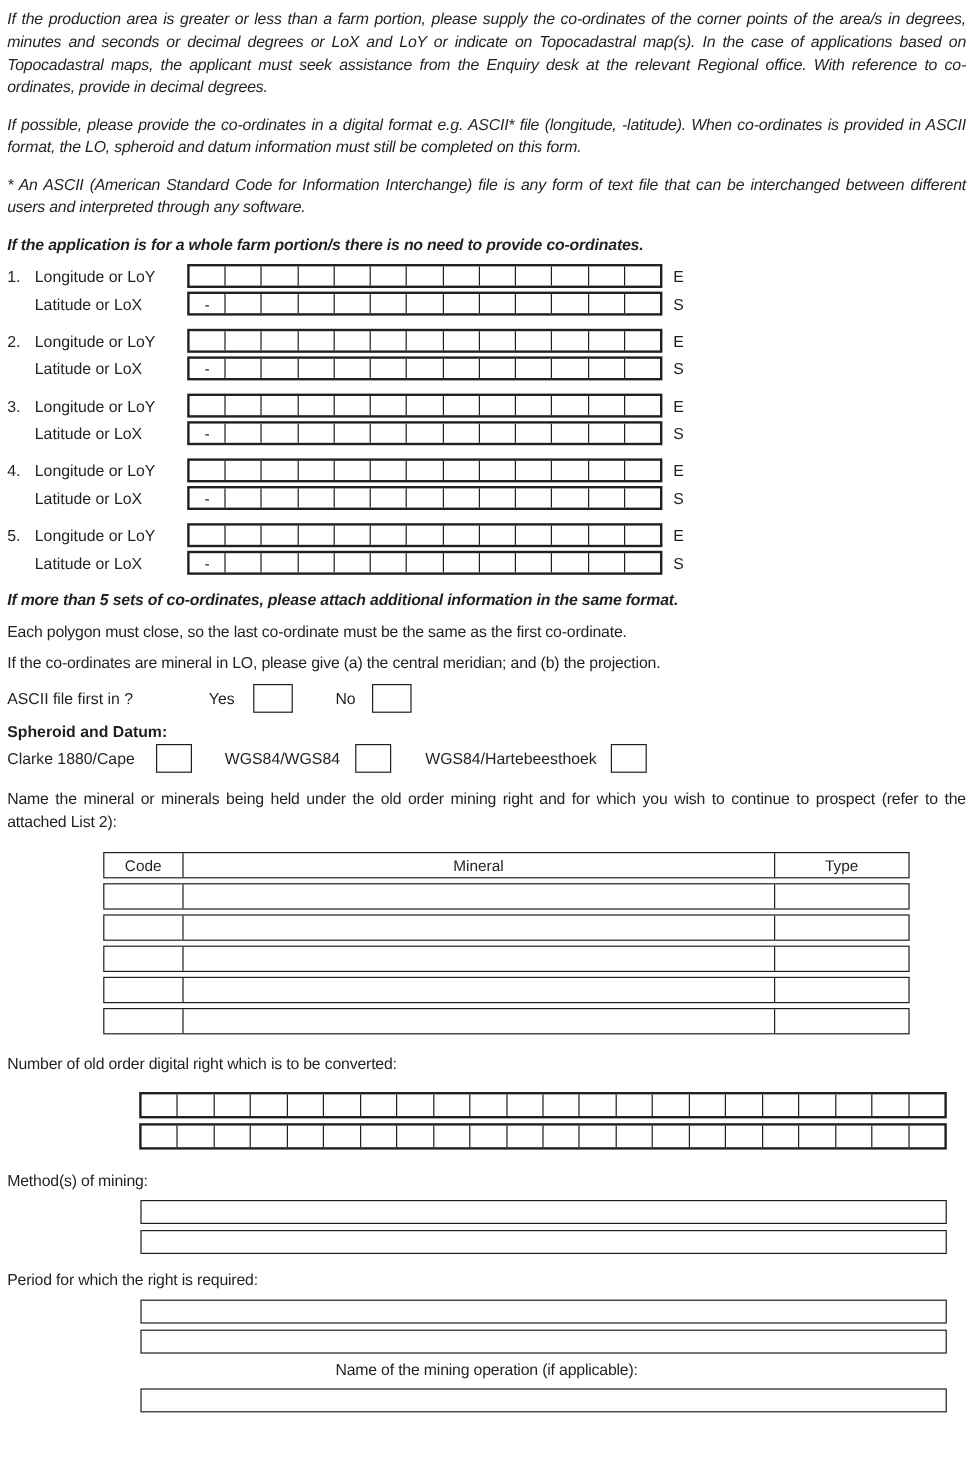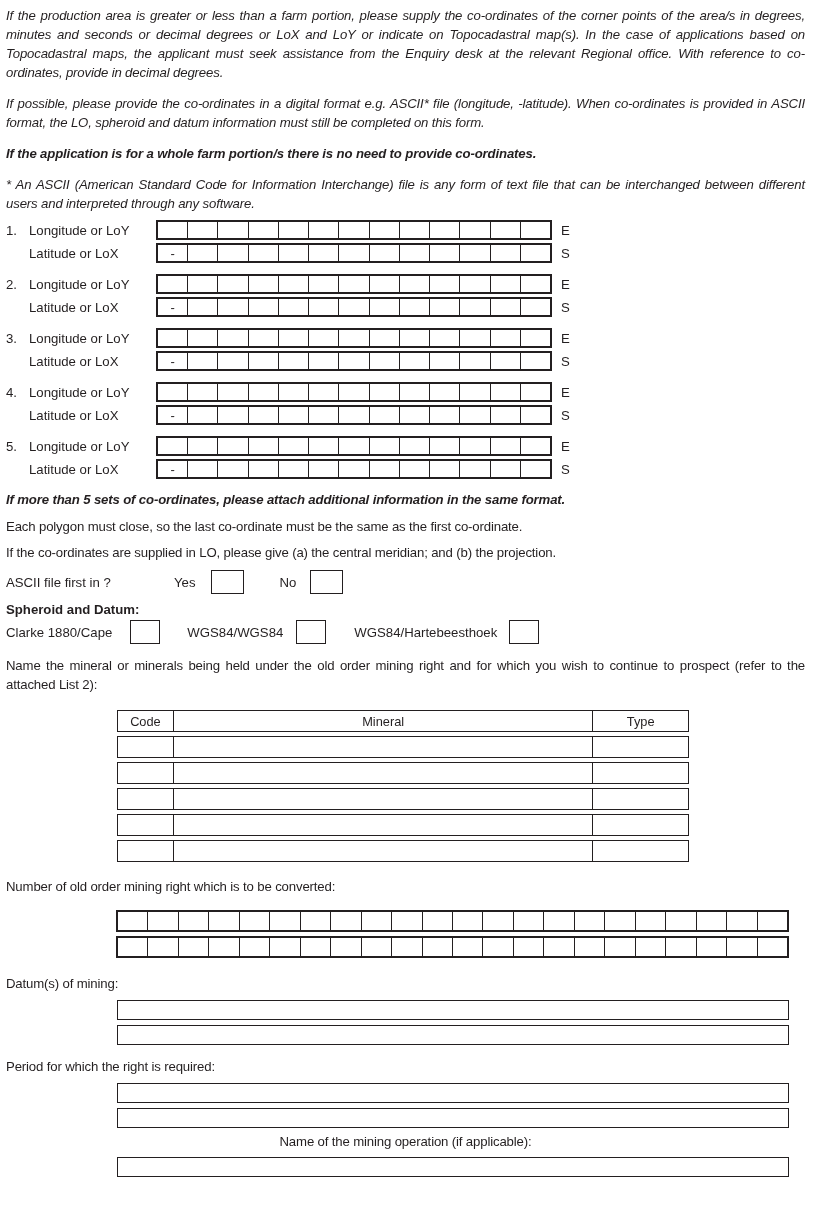--- a/index.html
+++ b/index.html
@@ -36,21 +36,21 @@
   .checkbox { width: 33px; height: 24px; border: 1.5px solid #231f20; background: #fff; flex: none; }
   .checkbox.sm { width: 30px; }
   .heading-sm { font-weight: bold; font-size: 13.2px; margin: 0; }
 
   
   .part-e-bar { margin-left: -2px; margin-right: -2px; background: #d7d7d7; height: 26px; display: flex; align-items: center; padding-left: 8px; }
   .part-e-bar span { font-weight: bold; font-size: 13.6px; letter-spacing: -0.1px; }
   .instruction { font-size: 13.2px; line-height: 19px; margin: 0; text-align: justify; letter-spacing: -0.15px; }
 
   
-  .mtable { margin-left: 111px; width: 572px; }
+  .mtable { margin-left: 80px; width: 672px; }
   .mtable-row { display: flex; border: 1.5px solid #231f20; height: 22px; margin-bottom: 4px; background: #fff; }
   .mtable-row:last-child { margin-bottom: 0; }
   .mtable-row .c-code { width: 9.8%; border-right: 1.5px solid #231f20; display: flex; align-items: center; justify-content: center; }
   .mtable-row .c-mineral { flex: 1; border-right: 1.5px solid #231f20; display: flex; align-items: center; justify-content: center; }
   .mtable-row .c-type { width: 16.6%; display: flex; align-items: center; justify-content: center; }
   .mtable-row .hdr { font-size: 12.8px; }
 
   
   .num-grid { margin-left: 110px; width: 673px; height: 22px; border: 2px solid #231f20; display: flex; background: #fff; margin-bottom: 4px; }
   .num-grid .cell { flex: 1; border-right: 1px solid #231f20; }
@@ -61,22 +61,22 @@
   .input-box { margin-left: 111px; width: 672px; height: 20px; border: 1.5px solid #231f20; background: #fff; margin-bottom: 5px; }
 </style>
 </head>
 <body>
 
 <div class="page">
 
   <div class="intro">
     <p>If the production area is greater or less than a farm portion, please supply the co-ordinates of the corner points of the area/s in degrees, minutes and seconds or decimal degrees or LoX and LoY or indicate on Topocadastral map(s). In the case of applications based on Topocadastral maps, the applicant must seek assistance from the Enquiry desk at the relevant Regional office. With reference to co-ordinates, provide in decimal degrees.</p>
     <p class="p-gap">If possible, please provide the co-ordinates in a digital format e.g. ASCII* file (longitude, -latitude). When co-ordinates is provided in ASCII format, the LO, spheroid and datum information must still be completed on this form.</p>
+    <p class="p-gap">* An ASCII (American Standard Code for Information Interchange) file is any form of text file that can be interchanged between different users and interpreted through any software.</p>
     <p class="p-gap bold">If the application is for a whole farm portion/s there is no need to provide co-ordinates.</p>
-    <p class="p-gap">* An ASCII (American Standard Code for Information Interchange) file is any form of text file that can be interchanged between different users and interpreted through any software.</p>
   </div>
 
   <div class="coords">
 
       <div class="coord-group">
         <div class="coord-row">
           <span class="coord-num">1.</span>
           <span class="coord-label">Longitude or LoY</span>
           <div class="cell-grid">
             <div class="cell"></div>
@@ -285,21 +285,21 @@
             <div class="cell"></div>
             <div class="cell"></div>
           </div>
           <span class="dir-label">S</span>
         </div>
       </div>
     </div>
 
   <p class="note bold-italic" style="margin-top:0;">If more than 5 sets of co-ordinates, please attach additional information in the same format.</p>
   <p class="note" style="margin-top:8px;">Each polygon must close, so the last co-ordinate must be the same as the first co-ordinate.</p>
-  <p class="note" style="margin-top:7px;">If the co-ordinates are supplied in LO, please give (a) the central meridian; and (b) the projection.</p>
+  <p class="note" style="margin-top:7px;">If the co-ordinates are mineral in LO, please give (a) the central meridian; and (b) the projection.</p>
 
   <div class="check-row" style="margin-top:8px;">
     <span style="width:168px;">ASCII file first in ?</span>
     <span>Yes</span>
     <div class="checkbox" style="margin-left:15px;"></div>
     <span style="margin-left:36px;">No</span>
     <div class="checkbox" style="margin-left:14px;"></div>
   </div>
 
   <p class="heading-sm" style="margin-top:8px;">Spheroid and Datum:</p>
@@ -348,21 +348,21 @@
         </div>
 
         <div class="mtable-row">
           <div class="c-code"></div>
           <div class="c-mineral"></div>
           <div class="c-type"></div>
         </div>
       </div>
   </div>
 
-  <p class="field-label" style="margin-top:17px;">Number of old order mining right which is to be converted:</p>
+  <p class="field-label" style="margin-top:17px;">Number of old order digital right which is to be converted:</p>
   <div class="num-grid" style="margin-top:16px;">
       <div class="cell"></div>
       <div class="cell"></div>
       <div class="cell"></div>
       <div class="cell"></div>
       <div class="cell"></div>
       <div class="cell"></div>
       <div class="cell"></div>
       <div class="cell"></div>
       <div class="cell"></div>
@@ -398,21 +398,21 @@
       <div class="cell"></div>
       <div class="cell"></div>
       <div class="cell"></div>
       <div class="cell"></div>
       <div class="cell"></div>
       <div class="cell"></div>
       <div class="cell"></div>
       <div class="cell"></div>
     </div>
 
-  <p class="field-label" style="margin-top:18px;">Datum(s) of mining:</p>
+  <p class="field-label" style="margin-top:18px;">Method(s) of mining:</p>
   <div class="input-box" style="margin-top:9px;"></div>
   <div class="input-box"></div>
 
   <p class="field-label" style="margin-top:14px;">Period for which the right is required:</p>
   <div class="input-box" style="margin-top:9px;"></div>
   <div class="input-box"></div>
 
   <p class="field-label" style="margin-top:6px;text-align:center;">Name of the mining operation (if applicable):</p>
   <div class="input-box" style="margin-top:8px;"></div>
 

